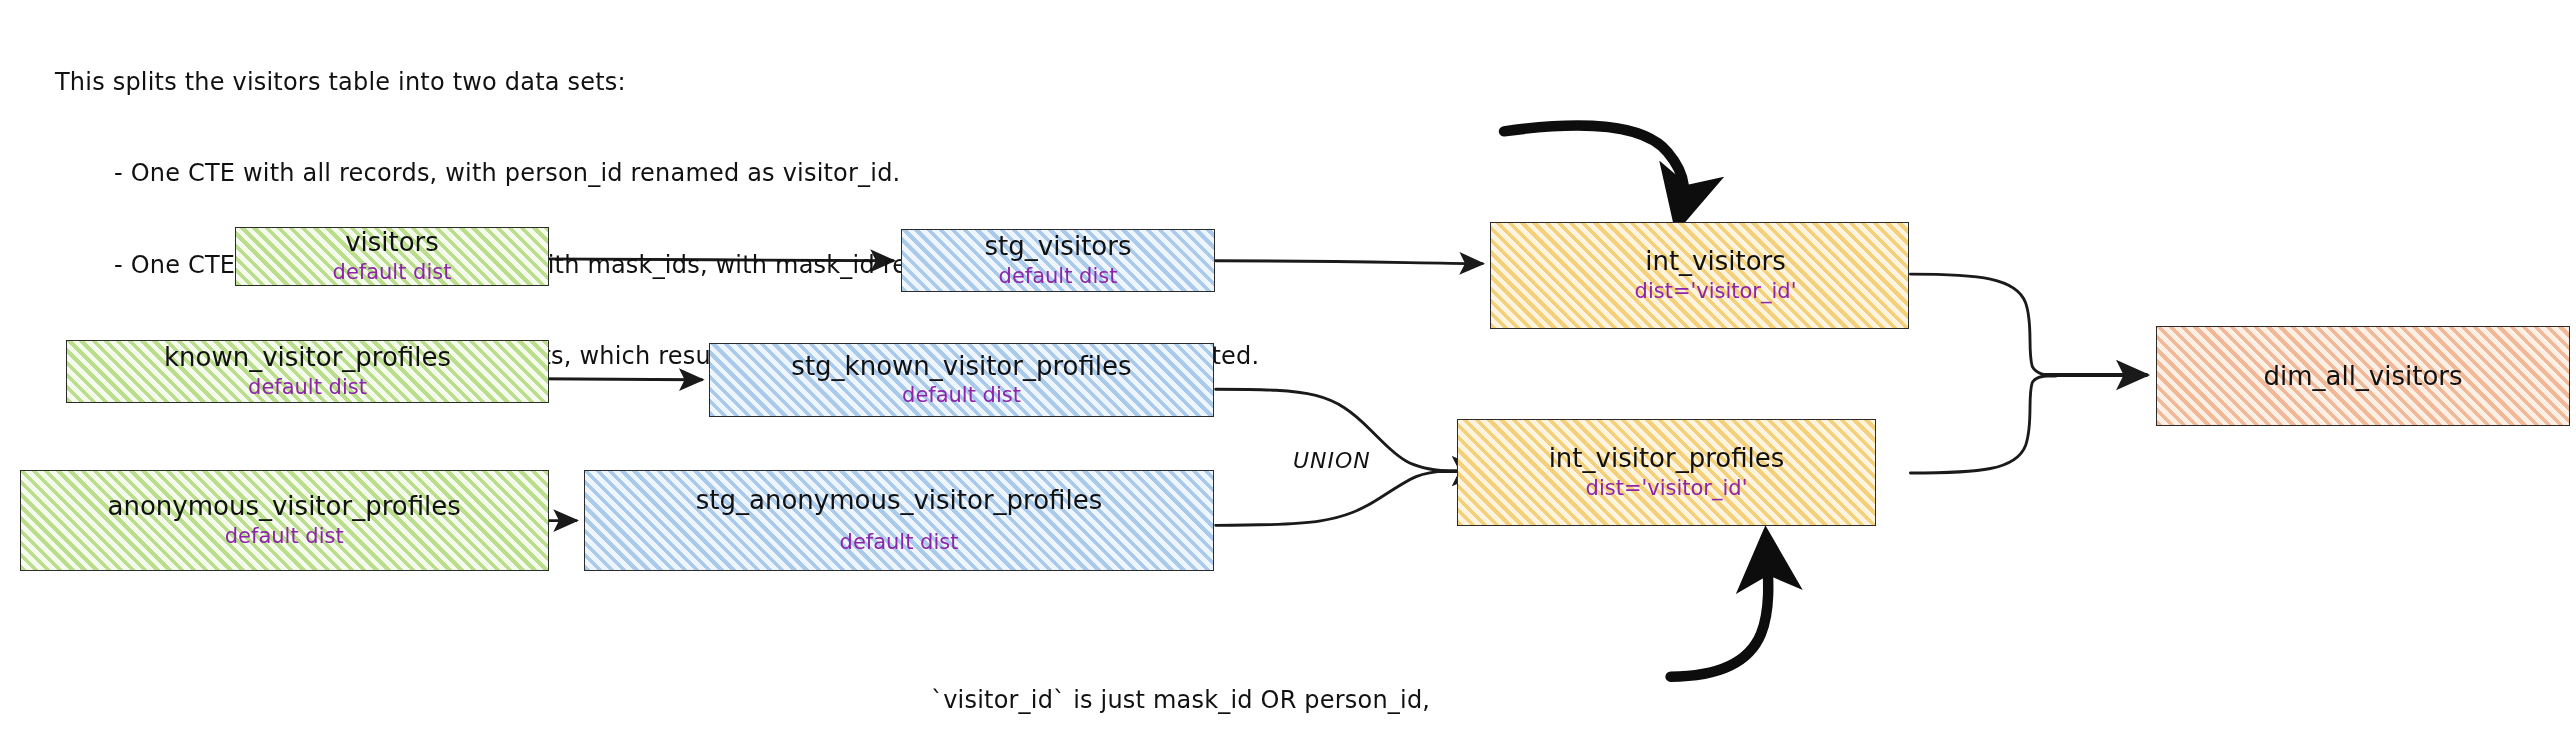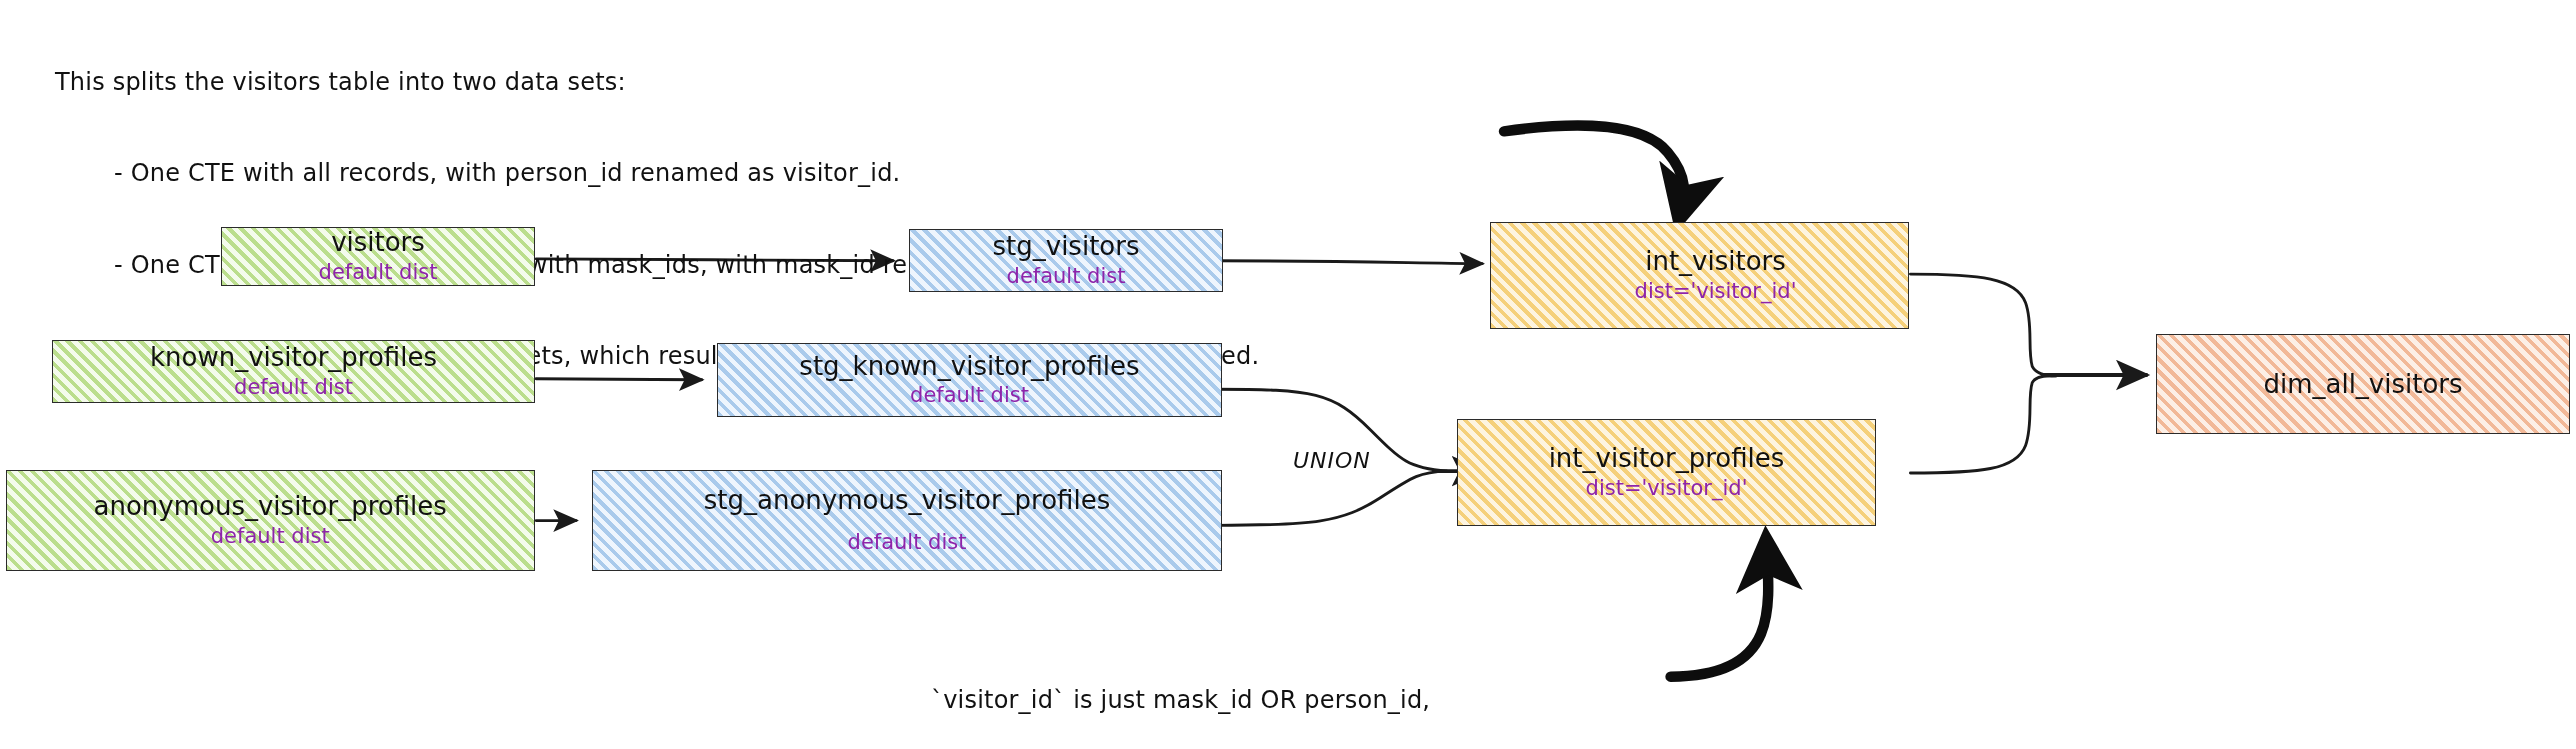--- a/index.html
+++ b/index.html
@@ -89,30 +89,30 @@
 
   
   .fill-green {
     background-image: repeating-linear-gradient(
       45deg,
       rgba(140, 198, 63, 0.55) 0px,
       rgba(140, 198, 63, 0.55) 3.8px,
       rgba(255,255,255,0) 3.8px,
       rgba(255,255,255,0) 8.6px);
     background-color: #f4fbec;
+    margin-left: 14px;
   }
   .fill-blue {
     background-image: repeating-linear-gradient(
       45deg,
       rgba(86, 150, 214, 0.45) 0px,
       rgba(86, 150, 214, 0.45) 3.8px,
       rgba(255,255,255,0) 3.8px,
       rgba(255,255,255,0) 8.6px);
     background-color: #eef5fd;
-    margin-left: 8px;
   }
   .fill-yellow {
     background-image: repeating-linear-gradient(
       45deg,
       rgba(240, 186, 60, 0.62) 0px,
       rgba(240, 186, 60, 0.62) 3.8px,
       rgba(255,255,255,0) 3.8px,
       rgba(255,255,255,0) 8.6px);
     background-color: #fdf4e0;
   }
@@ -227,18 +227,18 @@
   <div class="node fill-yellow" style="left:1490px; top:222px; width:419px; height:107px;padding-left:32px;">
     <span class="title">int_visitors</span>
     <span class="sub">dist='visitor_id'</span>
   </div>
 
   <div class="node fill-yellow" style="left:1444px; top:419px; width:419px; height:107px;margin-left:13px;">
     <span class="title">int_visitor_profiles</span>
     <span class="sub">dist='visitor_id'</span>
   </div>
 
-  <div class="node fill-salmon no-sub" style="left:2156px; top:334px; width:414px; height:100px;">
+  <div class="node fill-salmon no-sub" style="left:2156px; top:326px; width:414px; height:100px;">
     <span class="title">dim_all_visitors</span>
   </div>
 
 </div>
 
 
 </body></html>

